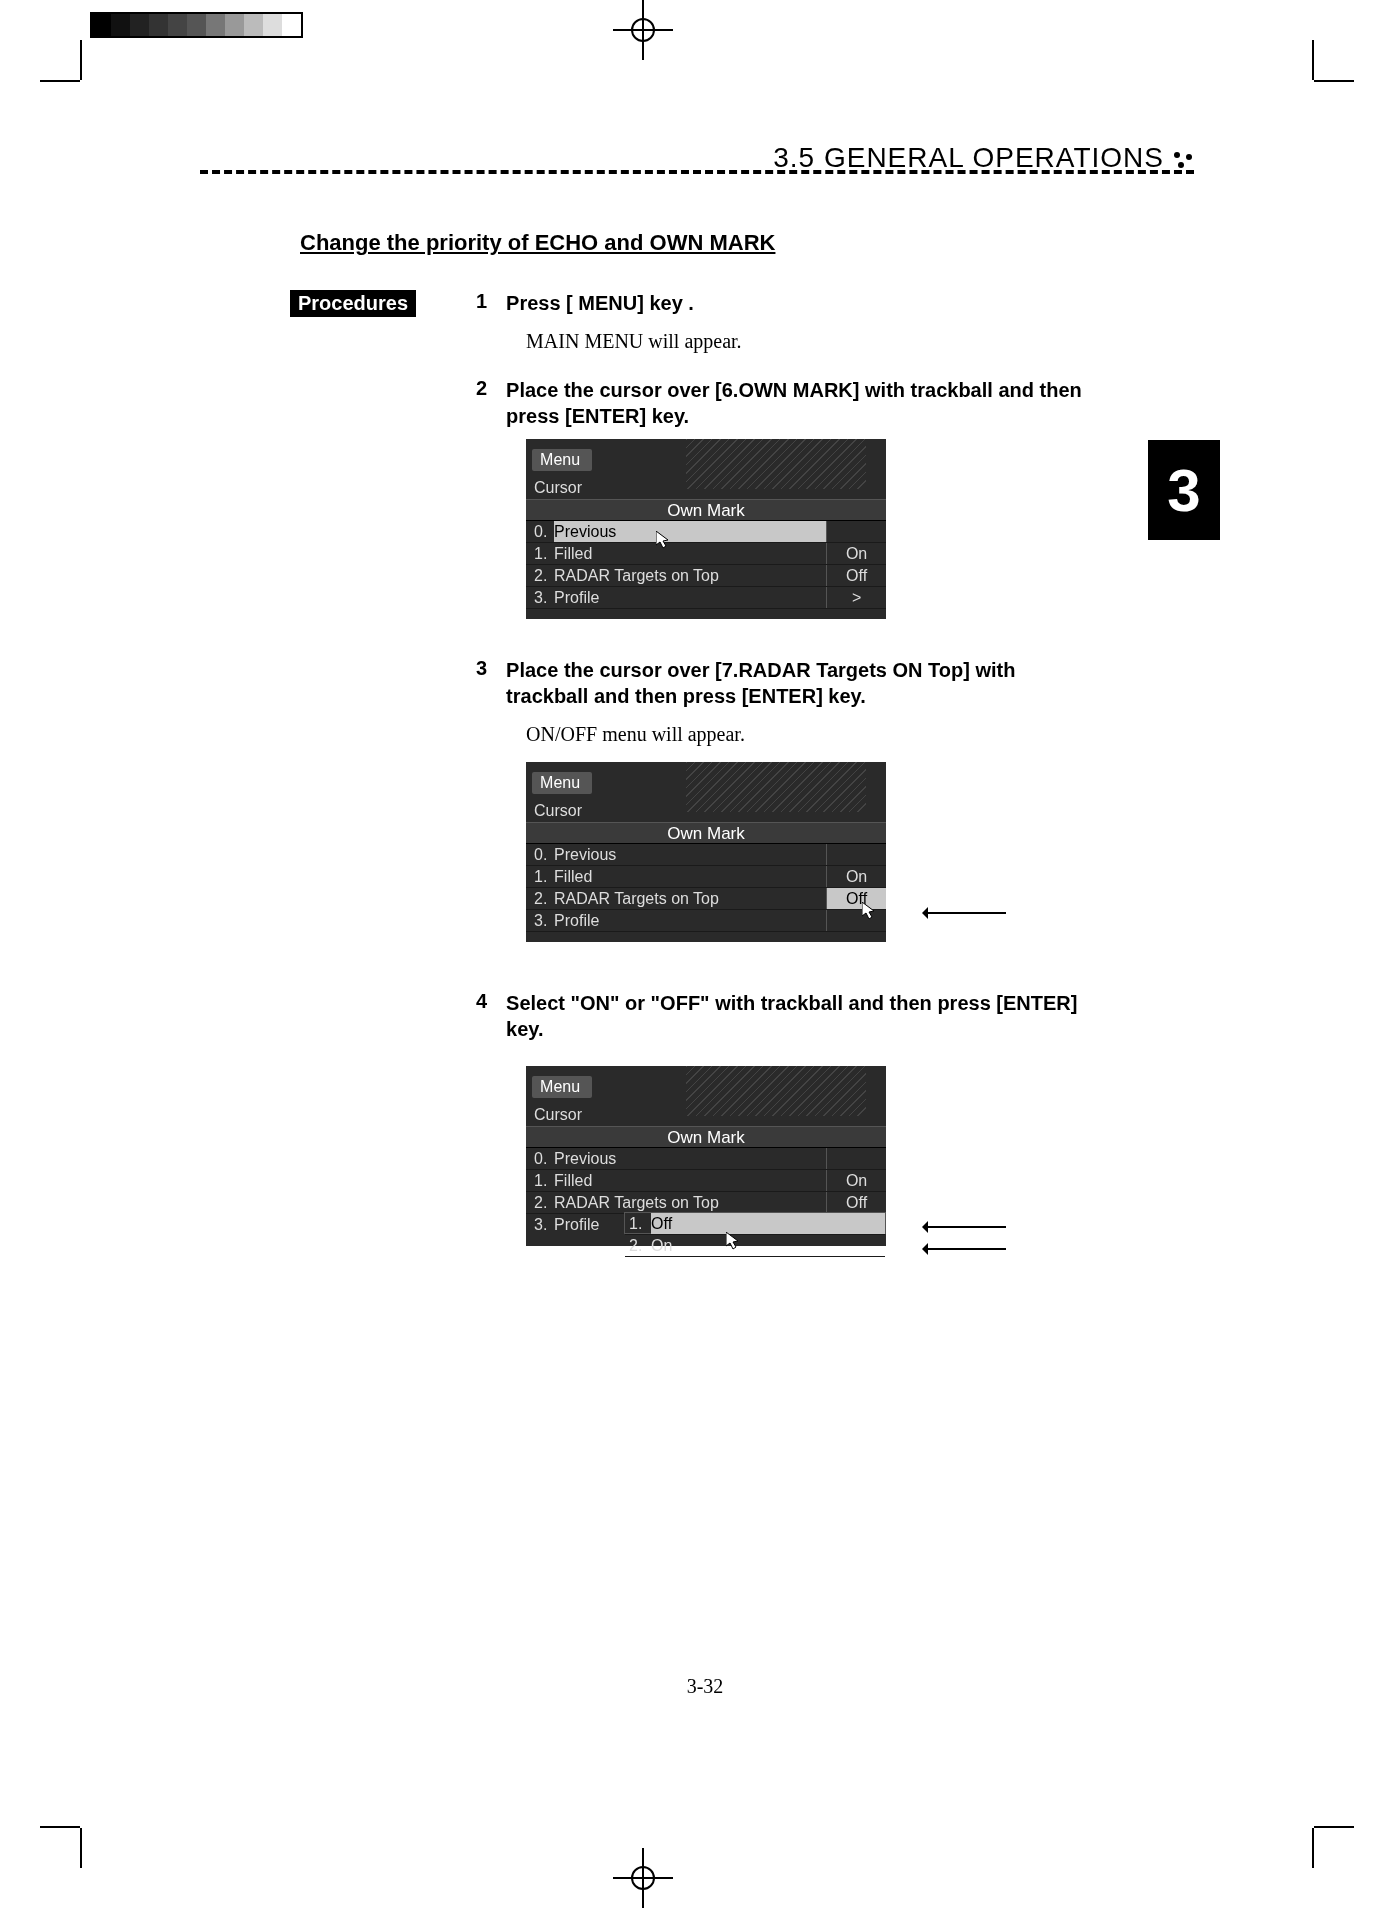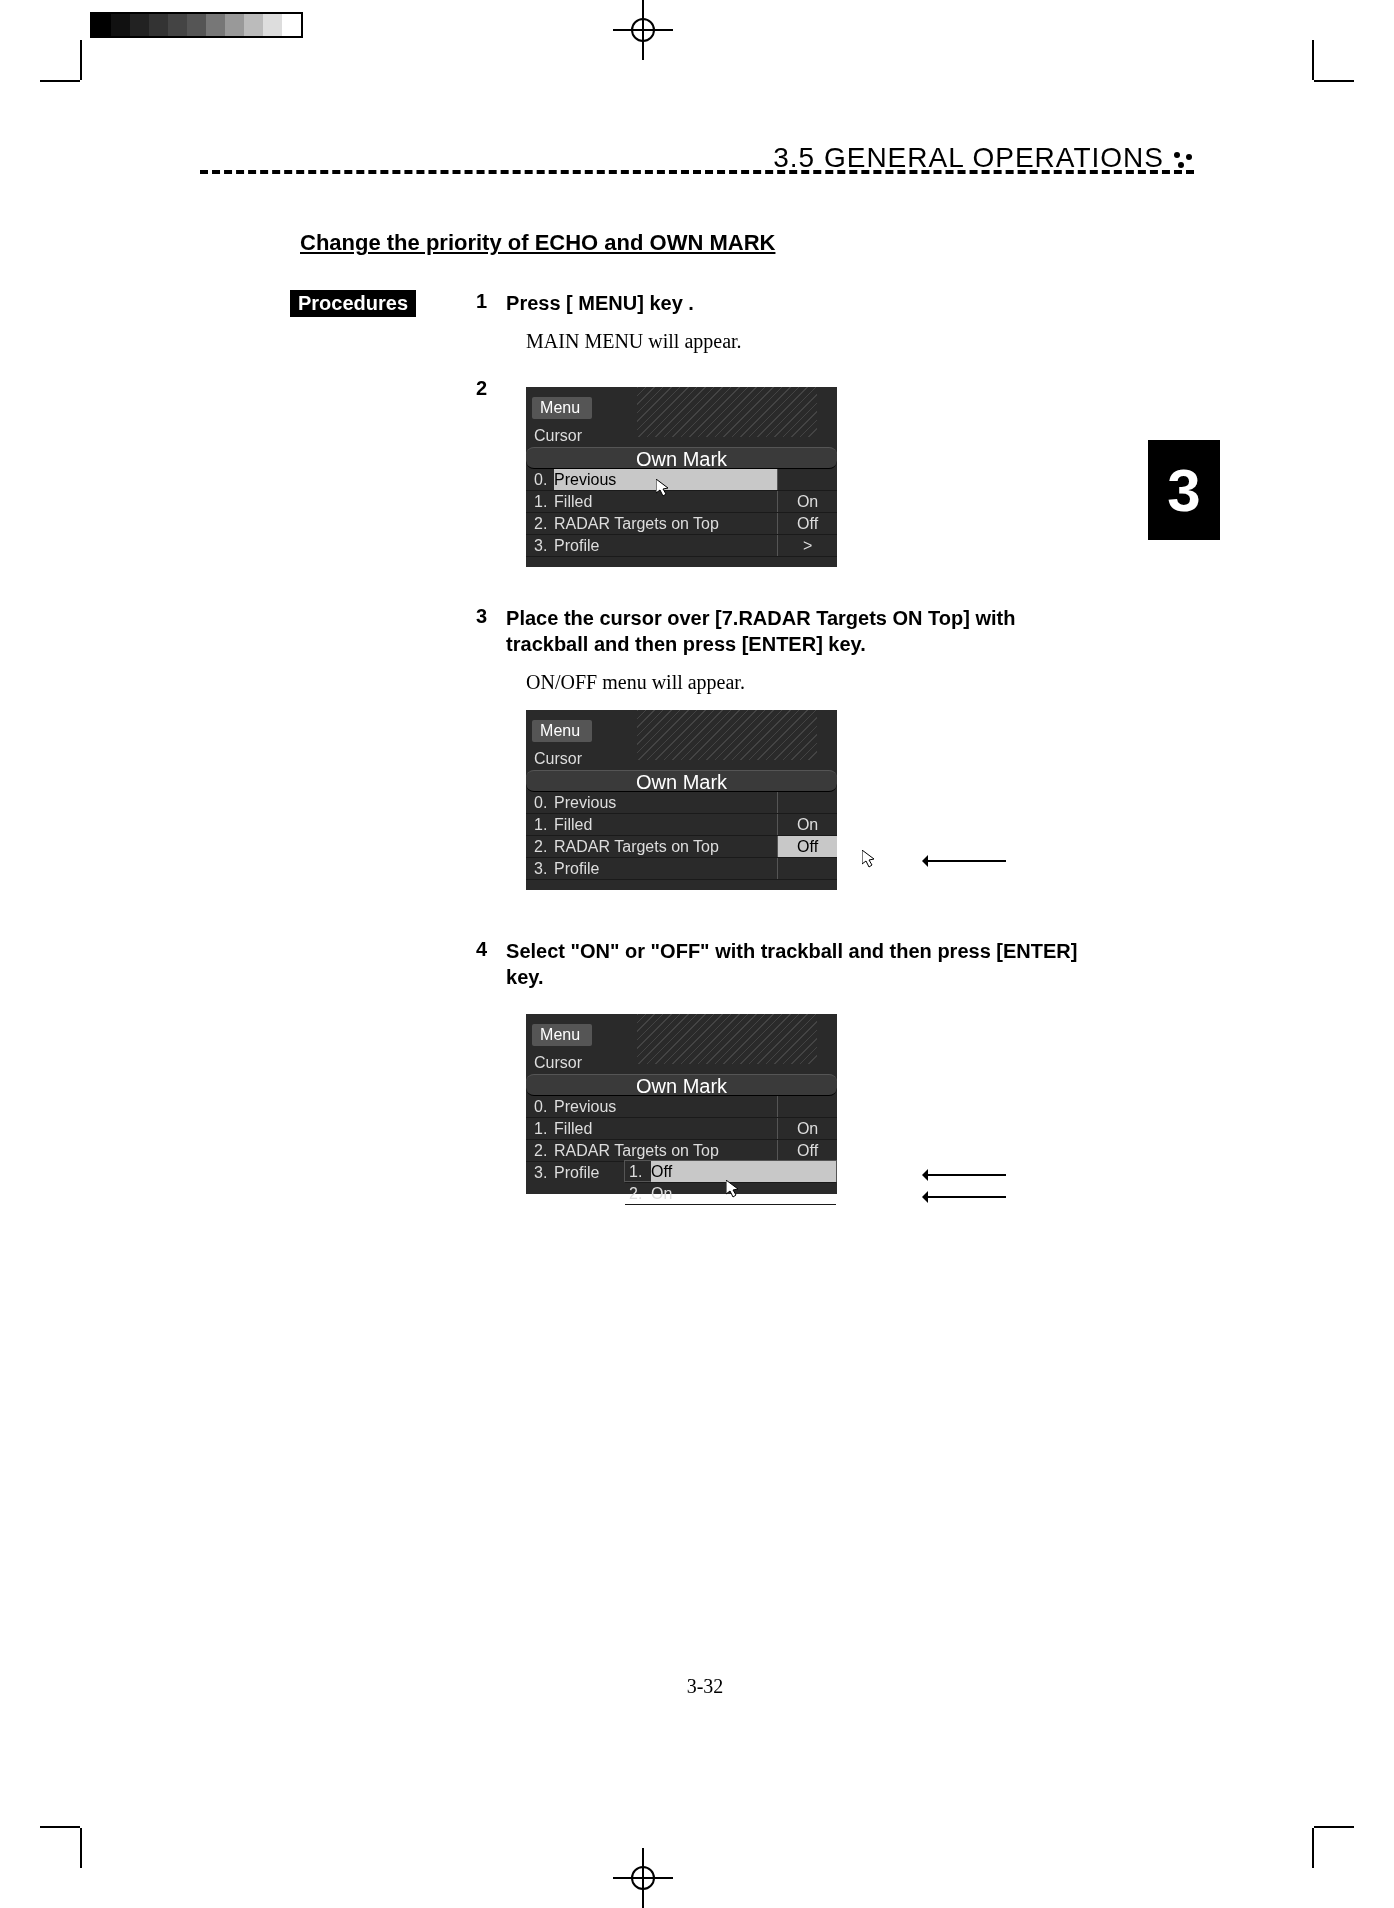--- a/index.html
+++ b/index.html
@@ -107,41 +107,41 @@
   }
   .steps { flex:1; }
   .step { display:flex; margin-bottom:8px; }
   .step-num { width:30px; font-weight:bold; font-size:20px; }
   .step-body { flex:1; }
   .step-title { font-weight:bold; font-size:20px; line-height:1.3; }
   .step-desc { font-family:"Times New Roman",serif; font-size:20px; margin-top:14px; margin-bottom:16px; margin-left:20px; }
 
   
   .shot {
-    width: 311px; height: auto;
+    width: 360px; height: auto;
     background:#2a2a2a;
     color:#ddd;
     font-family: Arial, sans-serif;
     font-size:16px;
     margin-left:20px; margin-top:10px; margin-bottom:30px;
     padding: 4px 0 10px 0;
     position:relative;
   }
   .shot .top-gradient {
     position:absolute; top:0; right:20px;
     width:180px; height:50px;
     background: repeating-linear-gradient(135deg, #555 0, #555 1px, #2a2a2a 1px, #2a2a2a 6px);
     opacity:0.6;
   }
   .shot .lbl { padding-left:8px; height:22px; line-height:22px; }
   .shot .title-row {
     background:#3a3a3a; color:#fff;
-    text-align:center; font-size:20px;
+    text-align:center; font-size:17px;
     height:22px; line-height:22px;
-    border-top:1px solid #555; border-bottom:1px solid #000;border-radius:8px;
+    border-top:1px solid #555; border-bottom:1px solid #000;
   }
   .shot .row {
     display:flex; height:22px; line-height:22px;
     border-bottom:1px solid #1a1a1a;
     padding-left:8px;
   }
   .shot .row .num { width:20px; }
   .shot .row .name { flex:1; }
   .shot .row .val {
     width:60px; text-align:center;
@@ -251,20 +251,21 @@
           <div class="step-num">1</div>
           <div class="step-body">
             <div class="step-title">Press [ MENU] key .</div>
             <div class="step-desc">MAIN MENU will appear.</div>
           </div>
         </div>
 
         <div class="step">
           <div class="step-num">2</div>
           <div class="step-body">
+            <div class="step-title">Place the cursor over [6.OWN MARK] with trackball and then press [ENTER] key.</div>
 
             <div class="shot">
               <div class="top-gradient"></div>
               <div class="lbl" style="background:#555;color:#fff;width:60px;border-radius:2px;margin:6px;">Menu</div>
               <div class="lbl">Cursor</div>
               <div class="title-row">Own Mark</div>
               <div class="row">
                   <span class="num">0.</span>
                   <span class="name highlight">Previous</span>
                   <span class="val"></span>

